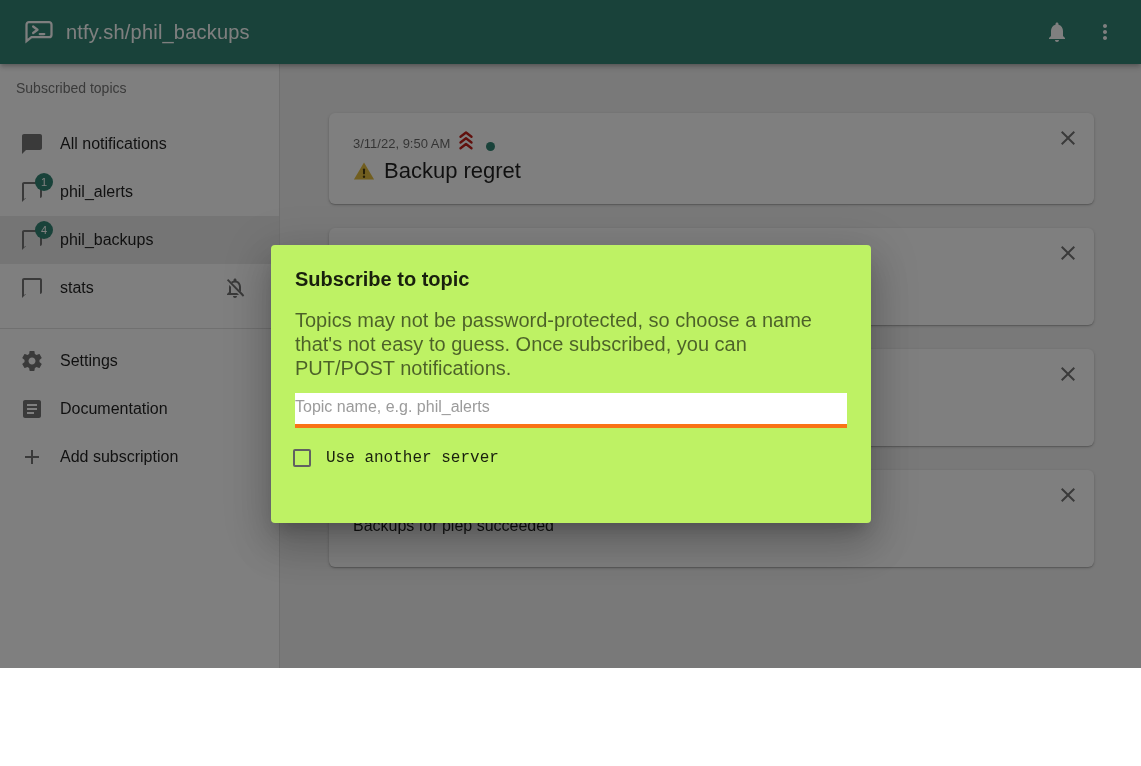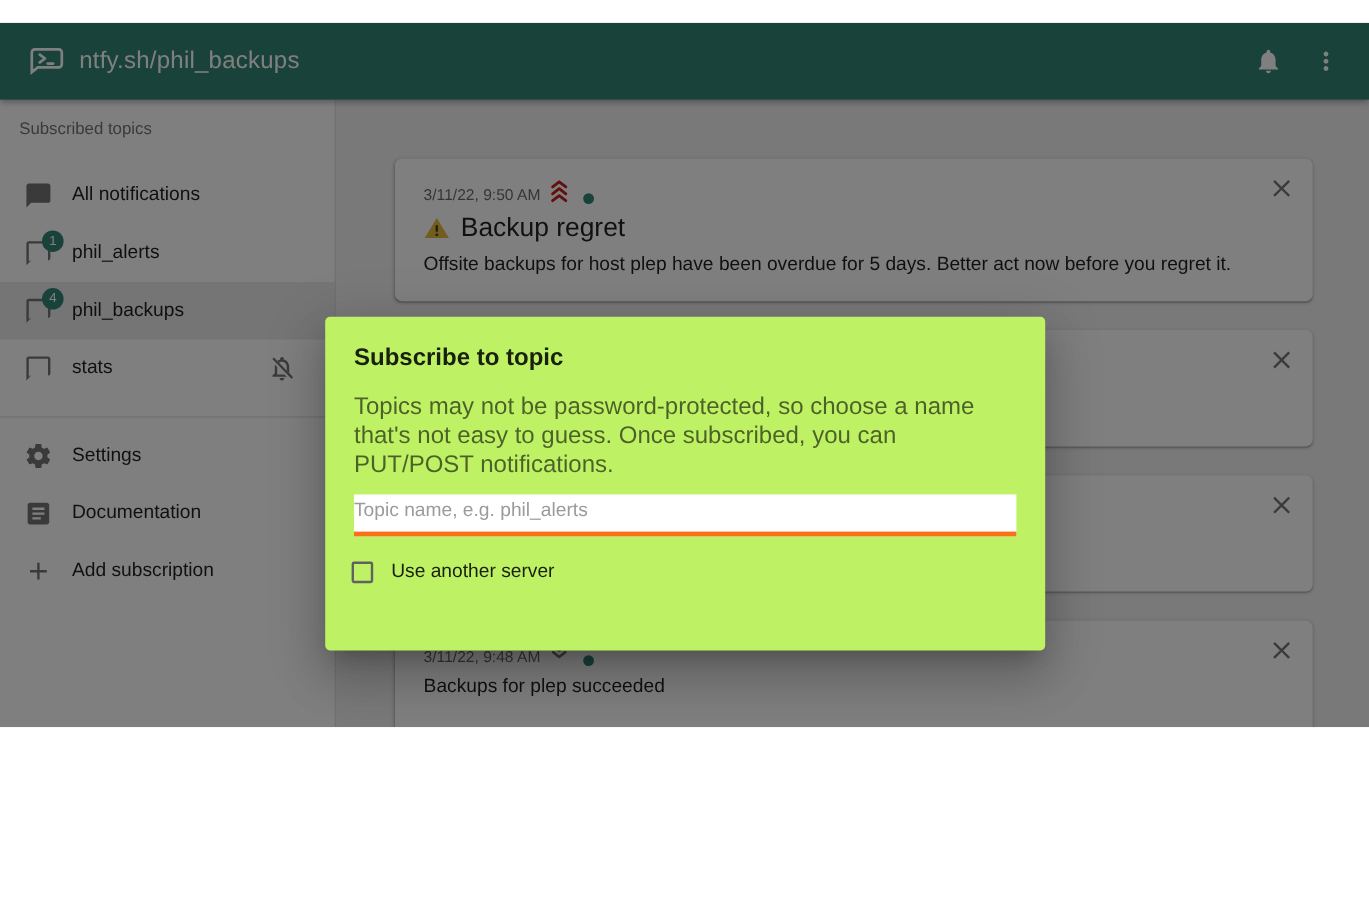--- a/index.html
+++ b/index.html
@@ -1,18 +1,18 @@
 <!DOCTYPE html>
 <html><head>
 <meta charset="utf-8">
 <style>
   * { margin:0; padding:0; box-sizing:border-box; }
   html,body { width:1141px; height:766px; }
   body { font-family:"Liberation Sans", sans-serif; }
-  .app { position:relative; width:1141px; height:587px; background:#fff; overflow:hidden;margin-top:19px; }
+  .app { position:relative; width:1141px; height:668px; background:#fff; overflow:hidden; }
 
   
   .appbar { position:absolute; top:0; left:0; right:0; height:64px; background:#338574;
     display:flex; align-items:center; padding:0 24px 0 24px; z-index:1;
     box-shadow:0 2px 4px -1px rgba(0,0,0,.2), 0 4px 5px 0 rgba(0,0,0,.14); }
   .appbar .logo { width:30px; height:30px; color:#fff; margin-right:12px; flex:none; }
   .appbar .title { color:#fff; font-size:20px; font-weight:500; letter-spacing:.2px; }
   .appbar .spacer { flex:1; }
   .appbar .abtn { width:24px; height:24px; color:#fff; margin-left:24px; cursor:pointer; }
   .appbar svg { display:block; width:100%; height:100%; }
@@ -61,21 +61,21 @@
   .backdrop { position:absolute; inset:0; background:rgba(0,0,0,.5); z-index:10; }
   .dialog { position:absolute; left:271px; top:245px; width:600px; height:278px; background:#bef264;
     border-radius:4px; z-index:11; display:flex; flex-direction:column;
     box-shadow:0 11px 15px -7px rgba(0,0,0,.2), 0 24px 38px 3px rgba(0,0,0,.14), 0 9px 46px 8px rgba(0,0,0,.12); }
   .dlg-title { padding:23px 24px 0; font-size:20px; font-weight:700; color:rgba(0,0,0,.87); }
   .dlg-desc { padding:17px 24px 0; font-size:20px; color:rgba(0,0,0,.6); line-height:24px; }
   .dlg-input-wrap { margin:13px 24px 0; }
   .dlg-input { width:100%; border:none; outline:none; border-bottom:4px solid #f97316;
     font-size:16px; padding:5px 0 8px; font-family:"Liberation Sans", sans-serif; color:rgba(0,0,0,.87); }
   .dlg-input::placeholder { color:#9b9b9b; opacity:1; }
-  .dlg-check-row { margin:21px 24px 0 22px; display:flex; align-items:flex-end; cursor:pointer; }
+  .dlg-check-row { margin:21px 24px 0 22px; display:flex; align-items:flex-end; cursor:pointer;font-family:Liberation Mono, monospace; }
   .checkbox { width:18px; height:18px; border:2px solid #616161; border-radius:2px; flex:none; }
   .dlg-check-label { margin-left:15px; font-size:16px; color:rgba(0,0,0,.87); }
   .dlg-actions { margin-top:auto; padding:8px; display:flex; justify-content:flex-end; align-items:center; }
   .btn { border:none; background:none; font-family:"Liberation Sans", sans-serif; font-size:14px;
     font-weight:700; letter-spacing:.5px; padding:10px 8px; margin-left:8px; border-radius:4px;
     cursor:pointer; }
   .btn.cancel { color:#338574; }
   .btn.subscribe { color:rgba(0,0,0,.26); cursor:default; }
 </style>
 </head>
@@ -202,21 +202,20 @@
       <div class="card-title">
         <span class="warn-ic">
           <svg viewBox="0 0 24 24">
               <path d="M12 2.8 23 21.2H1Z" fill="#e3bd3e"></path>
               <rect x="10.9" y="9.2" width="2.2" height="6.4" rx="1" fill="#4a3c10"></rect>
               <circle cx="12" cy="18.2" r="1.3" fill="#4a3c10"></circle>
             </svg>
         </span>
         <span>Backup regret</span>
       </div>
-      <div class="card-body">Offsite backups for host plep have been overdue for 5 days. Better act now before you regret it.</div>
       <span class="card-close">
         <svg viewBox="0 0 24 24" fill="currentColor">
             <path d="M19 6.41 17.59 5 12 10.59 6.41 5 5 6.41 10.59 12 5 17.59 6.41 19 12 13.41 17.59 19 19 17.59 13.41 12z"></path>
           </svg>
       </span>
     </div>
 
     <div class="card covered">
       <span class="card-close">
         <svg viewBox="0 0 24 24" fill="currentColor">

